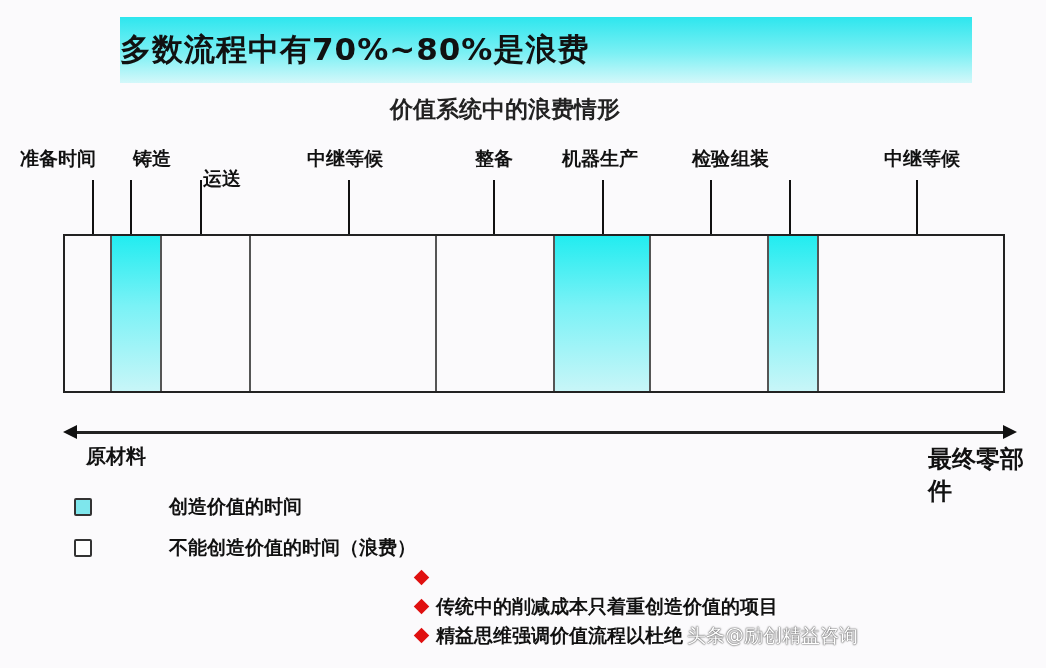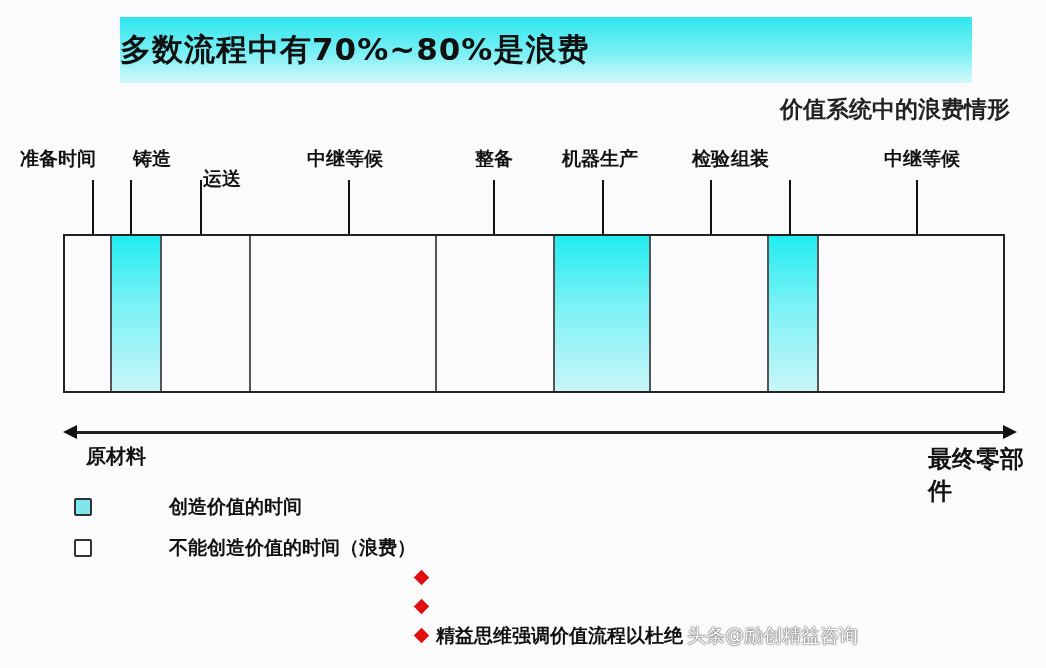--- a/index.html
+++ b/index.html
@@ -2,21 +2,21 @@
 <html><head>
   <meta charset="utf-8">
   <style>
     html, body { margin:0; padding:0; }
     body { width:1046px; height:668px; background:#fbfafc; position:relative; overflow:hidden;
            font-family:"DejaVu Sans", "Liberation Sans", sans-serif; color:#111; }
     .banner { position:absolute; left:120px; top:17px; width:852px; height:66px;
               background:linear-gradient(180deg,#2ee6ee 0%,#7cf0f4 55%,#d4f8fa 100%);
               display:flex; align-items:center; justify-content:flex-start; }
     .banner-title { font-size:31px; font-weight:bold; letter-spacing:1px; color:#111; }
-    .subtitle { position:absolute; left:0; width:1010px; top:94px; text-align:right;
+    .subtitle { position:absolute; left:0; width:1010px; top:94px; text-align:center;
                 font-size:23px; font-weight:bold; color:#222; }
     .step-label { position:absolute; top:146px; font-size:19px; font-weight:bold; white-space:nowrap; transform:translateX(-50%); }
     .arrow { position:absolute; width:2px; background:#111; top:180px; height:70px; transform:translateX(-1px); }
     .arrow::after { content:""; position:absolute; left:-5px; bottom:-8px; border-left:6px solid transparent;
                     border-right:6px solid transparent; border-top:10px solid #111; }
     .bar { position:absolute; left:63px; top:234px; width:942px; height:159px; border:2.5px solid #222; box-sizing:border-box; background:#fbfafc; }
     .seg { position:absolute; top:0; bottom:0; border-right:2.5px solid #555; box-sizing:border-box; }
     .seg.value { background:linear-gradient(180deg,#22ecf0 0%,#7af2f6 45%,#c8f6f8 100%); }
     .seg.last { border-right:none; }
     .axis { position:absolute; left:73px; top:431px; width:934px; height:3px; background:#222; }
@@ -88,19 +88,20 @@
   <span class="legend-swatch waste"></span>
   <span class="legend-text">不能创造价值的时间（浪费）</span>
 </div>
 
 <div class="bullets">
   <div class="bullet">
     <span class="diamond"></span>
   </div>
   <div class="bullet">
     <span class="diamond"></span>
+    <span>传统中的削减成本只着重创造价值的项目</span>
   </div>
   <div class="bullet">
     <span class="diamond"></span>
     <span>精益思维强调价值流程以杜绝</span>
     <span class="watermark">头条@励创精益咨询</span>
   </div>
 </div>
 
 </body></html>

